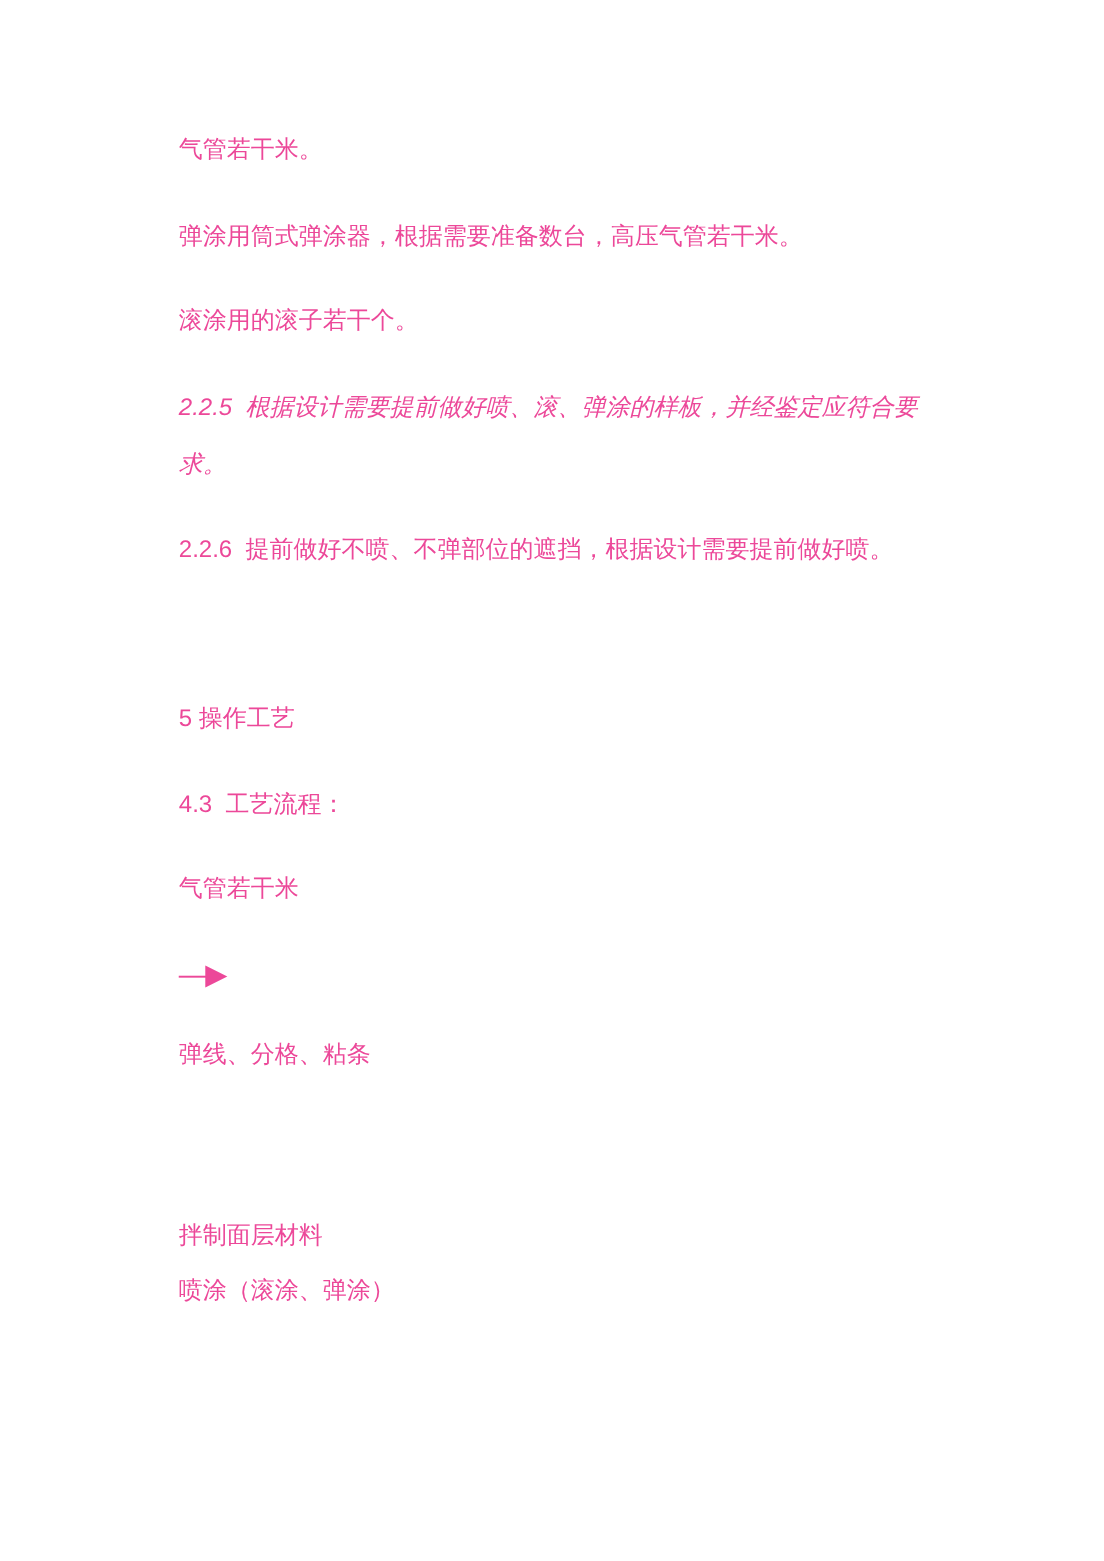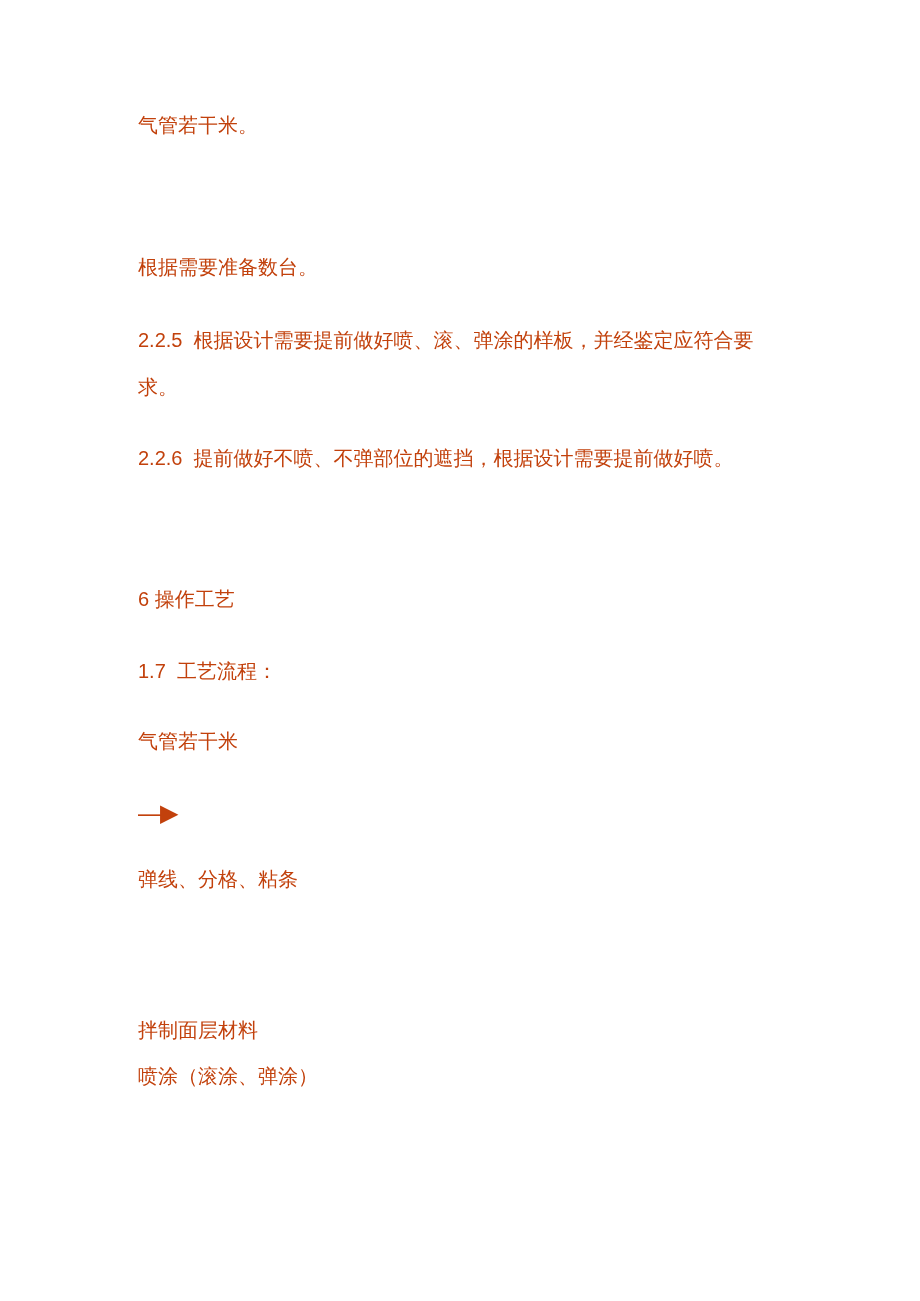--- a/index.html
+++ b/index.html
@@ -11,45 +11,47 @@
     position: relative;
     width: 920px;
     height: 1301px;
     background: #ffffff;
     overflow: hidden;
     font-family: "Liberation Sans", sans-serif;
     color: #000000;
   }
   .ln {
     position: absolute;
-    left: 138px;
+    left: 149px;
     margin: 0;
     font-size: 20px;
     line-height: 47px;
     white-space: pre;
-    color: #c2410c;
+    color: #ec4899;
     font-weight: 400;
   }
   .ln.wrap {
     white-space: pre-wrap;
     width: 634px;
+    font-style: italic;
   }
   .ln.arrow {
     font-size: 24px;
     letter-spacing: -2px;
   }
 </style>
 </head>
 <body>
 
 <div class="page">
   <p class="ln" style="top:102px">气管若干米。</p>
-  <p class="ln" style="top:244px">根据需要准备数台。</p>
+  <p class="ln" style="top:174px">弹涂用筒式弹涂器，根据需要准备数台，高压气管若干米。</p>
+  <p class="ln" style="top:244px">滚涂用的滚子若干个。</p>
   <p class="ln wrap" style="top:317px">2.2.5  根据设计需要提前做好喷、滚、弹涂的样板，并经鉴定应符合要求。</p>
   <p class="ln" style="top:435px">2.2.6  提前做好不喷、不弹部位的遮挡，根据设计需要提前做好喷。</p>
-  <p class="ln" style="top:576px">6 操作工艺</p>
-  <p class="ln" style="top:648px">1.7  工艺流程：</p>
+  <p class="ln" style="top:576px">5 操作工艺</p>
+  <p class="ln" style="top:648px">4.3  工艺流程：</p>
   <p class="ln" style="top:718px">气管若干米</p>
   <p class="ln arrow" style="top:789px">—▶</p>
   <p class="ln" style="top:856px">弹线、分格、粘条</p>
   <p class="ln" style="top:1007px">拌制面层材料</p>
   <p class="ln" style="top:1053px">喷涂（滚涂、弹涂）</p>
 </div>
 
 </body></html>

